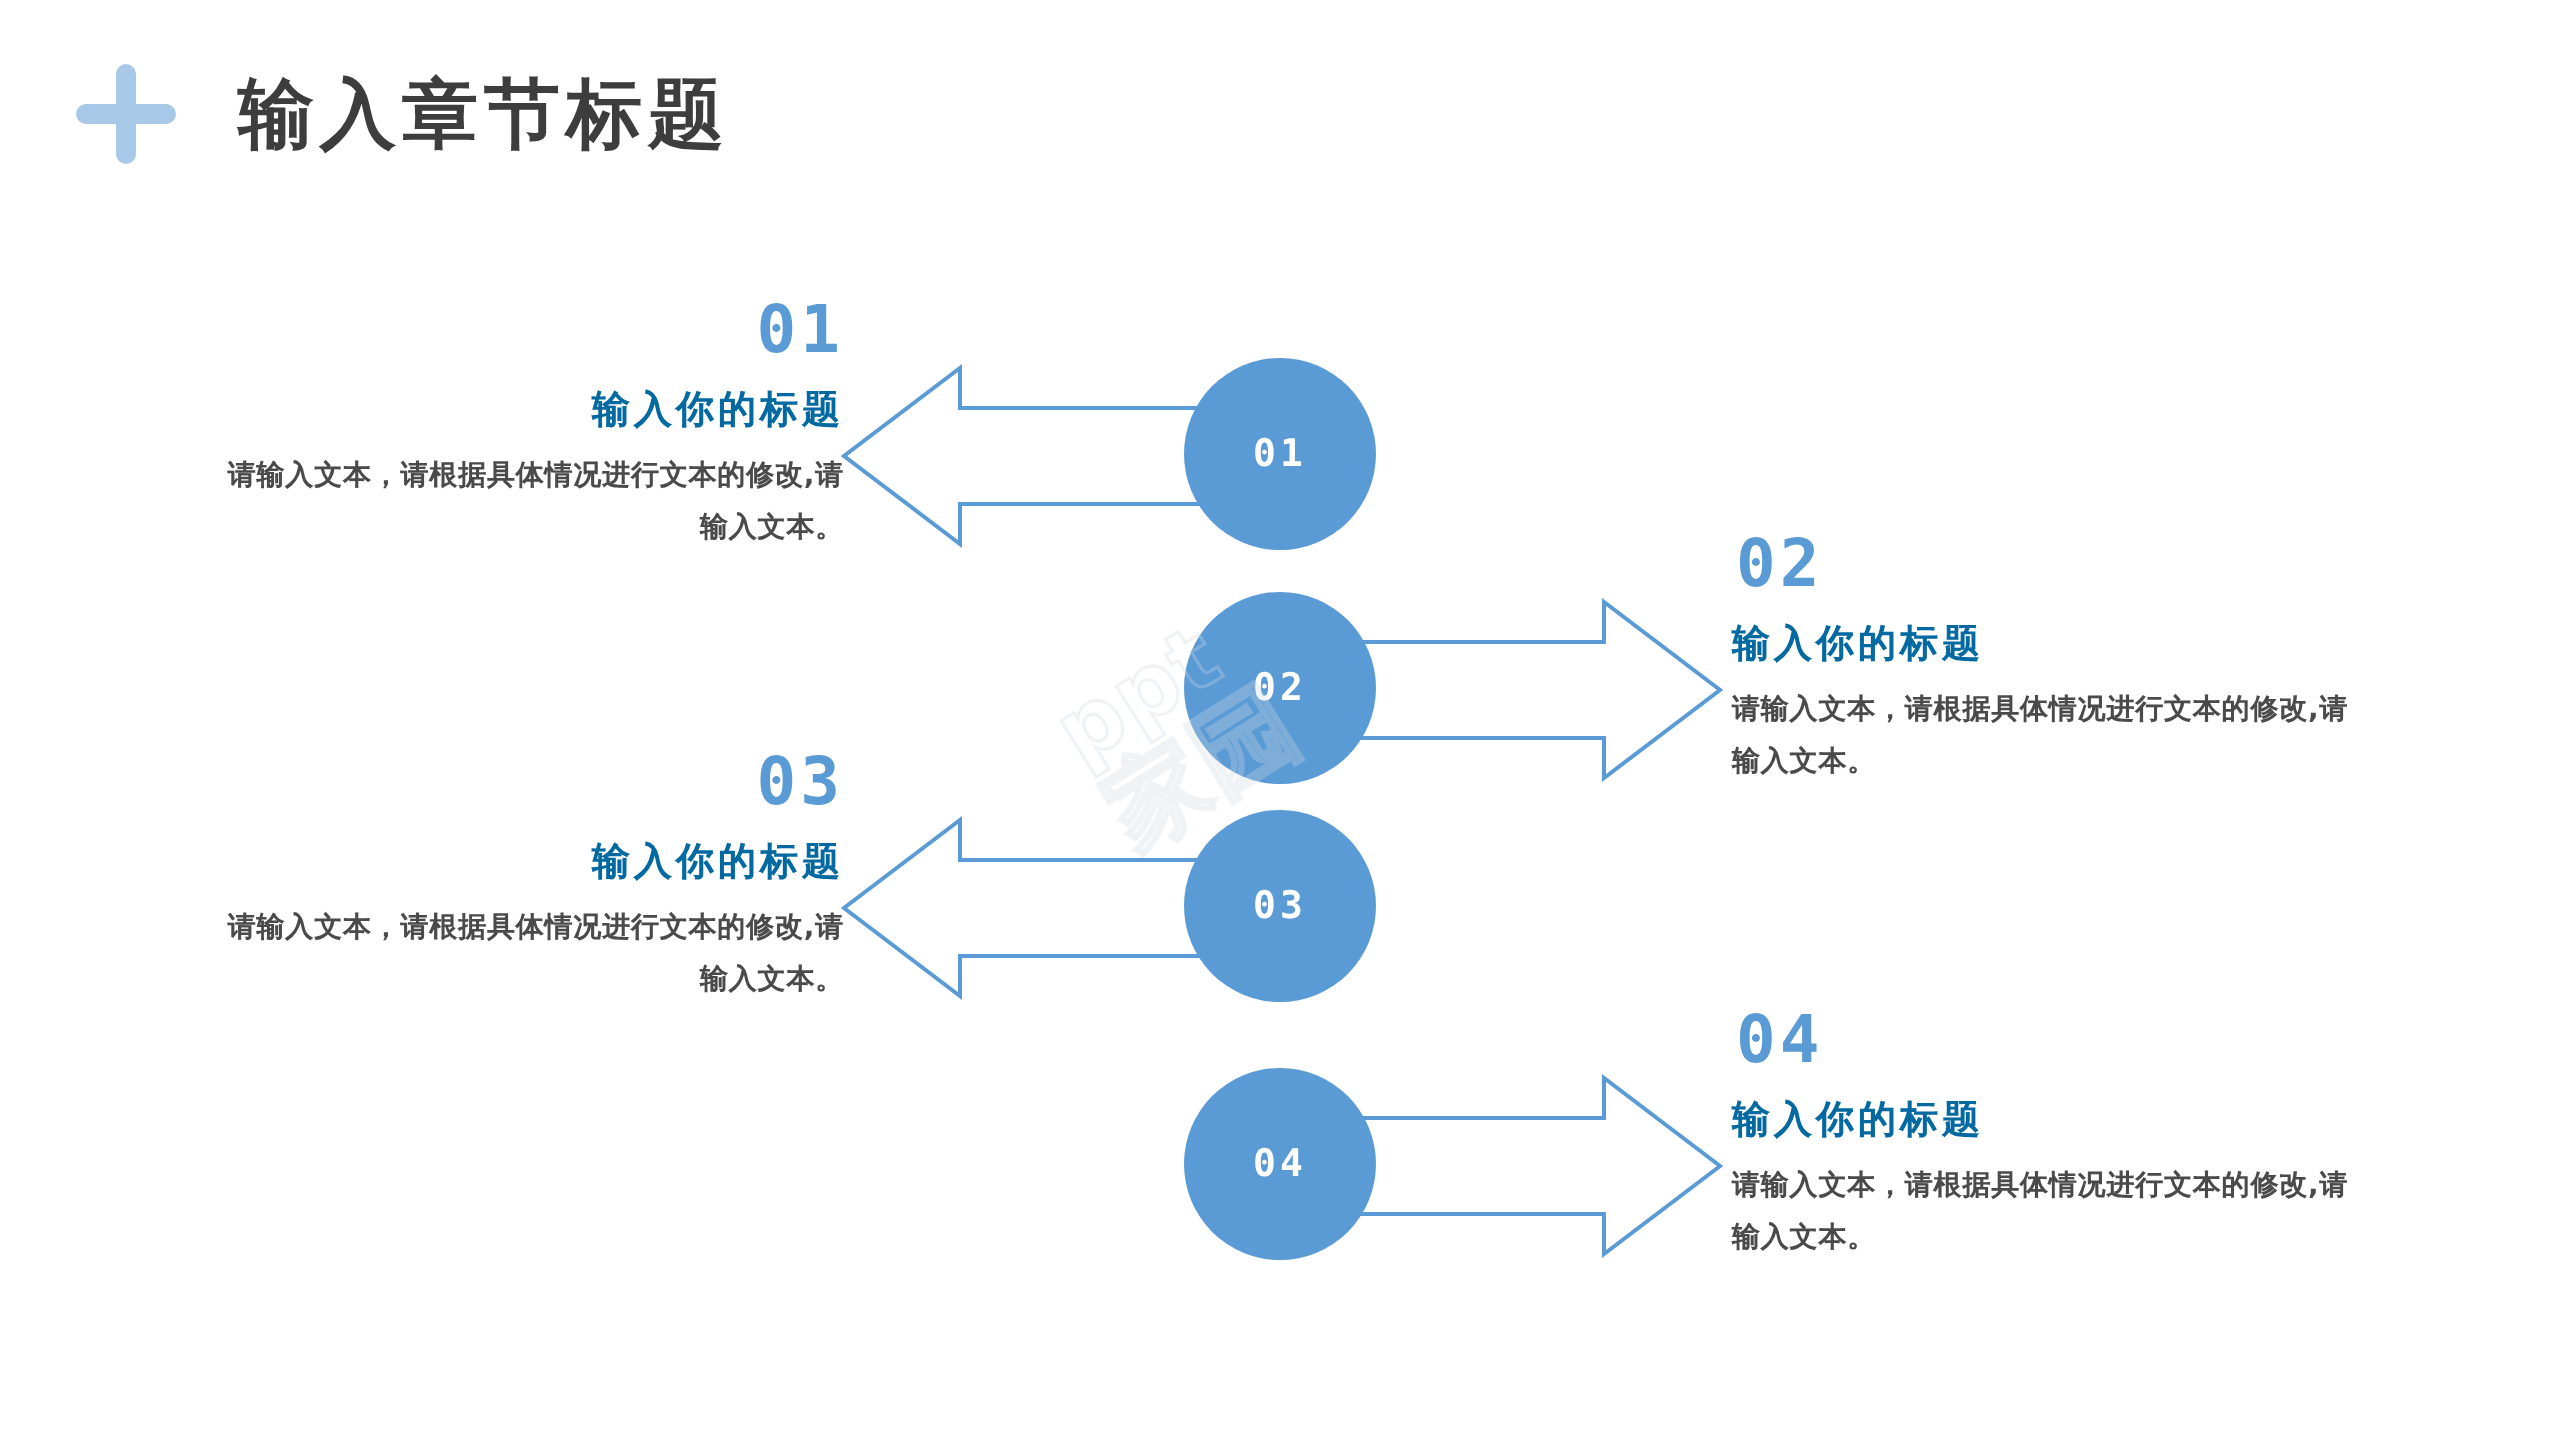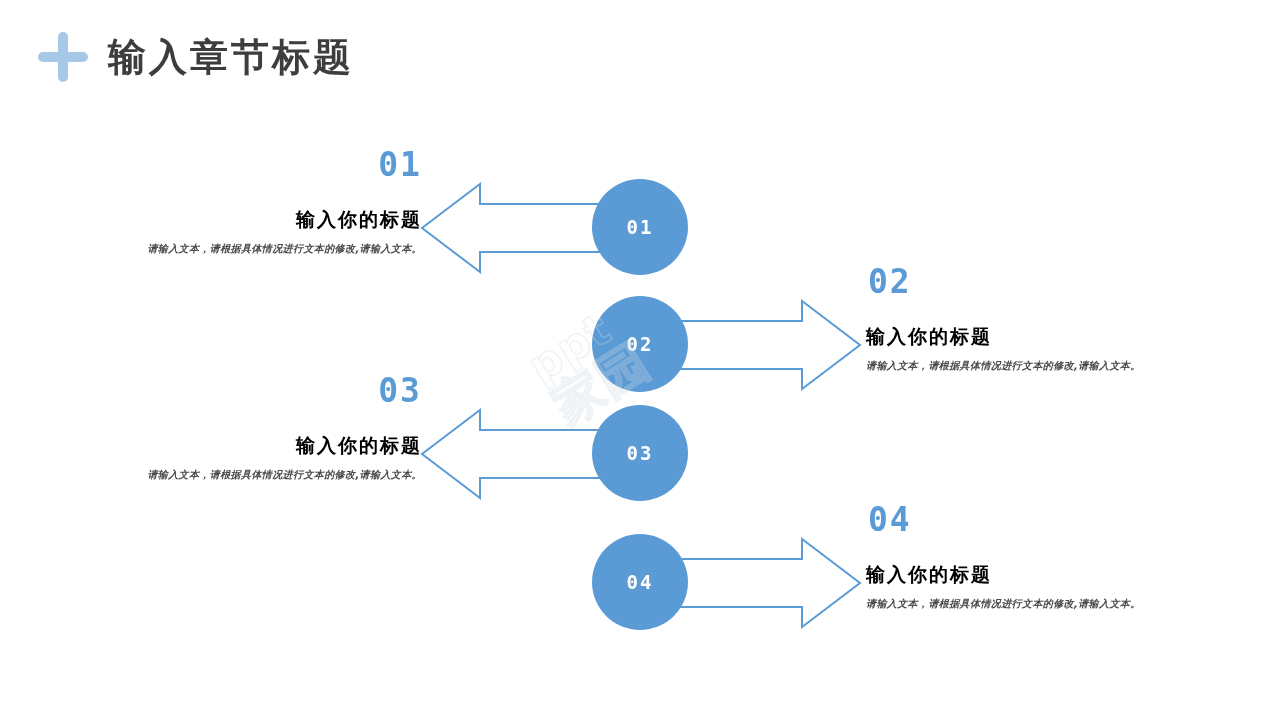--- a/index.html
+++ b/index.html
@@ -43,21 +43,21 @@
     width: 50px;
     height: 10px;
   }
   .plus-icon::after {
     left: 22px;
     top: 2px;
     width: 10px;
     height: 50px;
   }
   .page-title {
-    margin-left: 18px;
+    margin-left: 29px;
     font-size: 38px;
     font-weight: bold;
     color: #3d3d3d;
     letter-spacing: 3px;
     white-space: nowrap;
     line-height: 1;
   }
 
   
   .row {
@@ -113,35 +113,34 @@
 
   .num-big {
     font-size: 33px;
     font-weight: bold;
     color: #5b9bd5;
     letter-spacing: 2px;
     line-height: 1.05;
     font-family: "DejaVu Sans Mono", "Liberation Mono", monospace;
   }
   .sub-title {
-    margin-top: 25px;
+    margin-top: 11px;
     font-size: 19px;
     font-weight: bold;
-    color: #000000;
+    color: #0369a1;
     letter-spacing: 2px;
     line-height: 1.25;
   }
   .body-text {
     margin-top: 9px;
-    font-size: 10px;
+    font-size: 14px;
     font-weight: bold;
     color: #4a4a4a;
     line-height: 1.85;
     letter-spacing: 0.4px;
-    font-style: italic;
   }
   .row-right .txt .num-big { margin-left: 2px; }
 
   
   .watermark {
     position: absolute;
     left: 548px;
     top: 288px;
     width: 190px;
     height: 160px;

